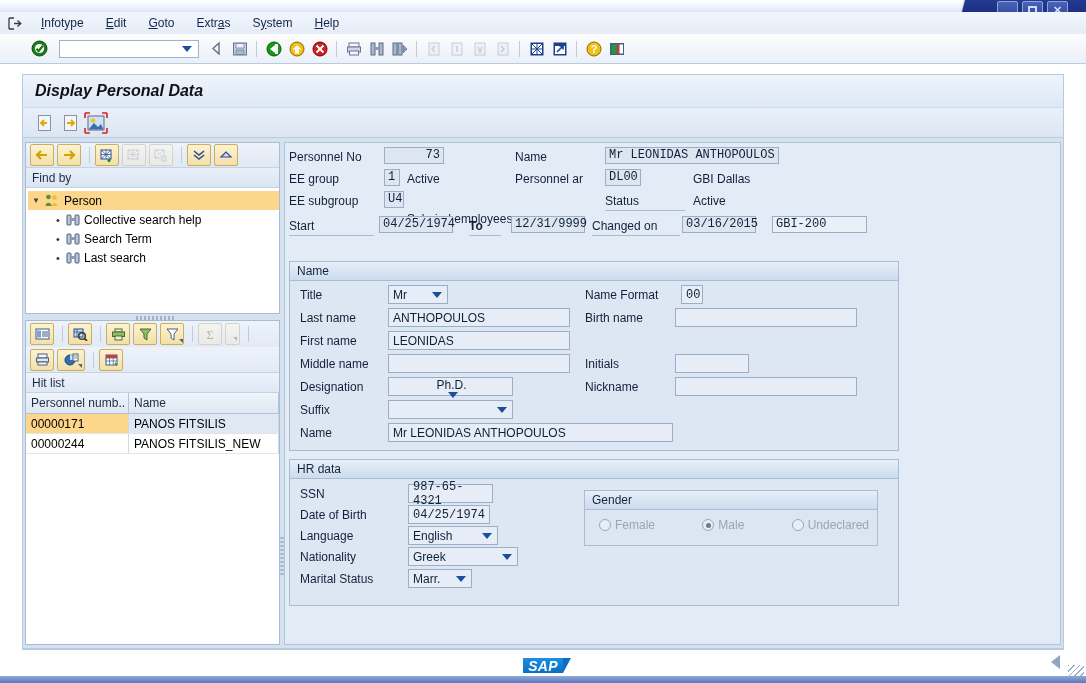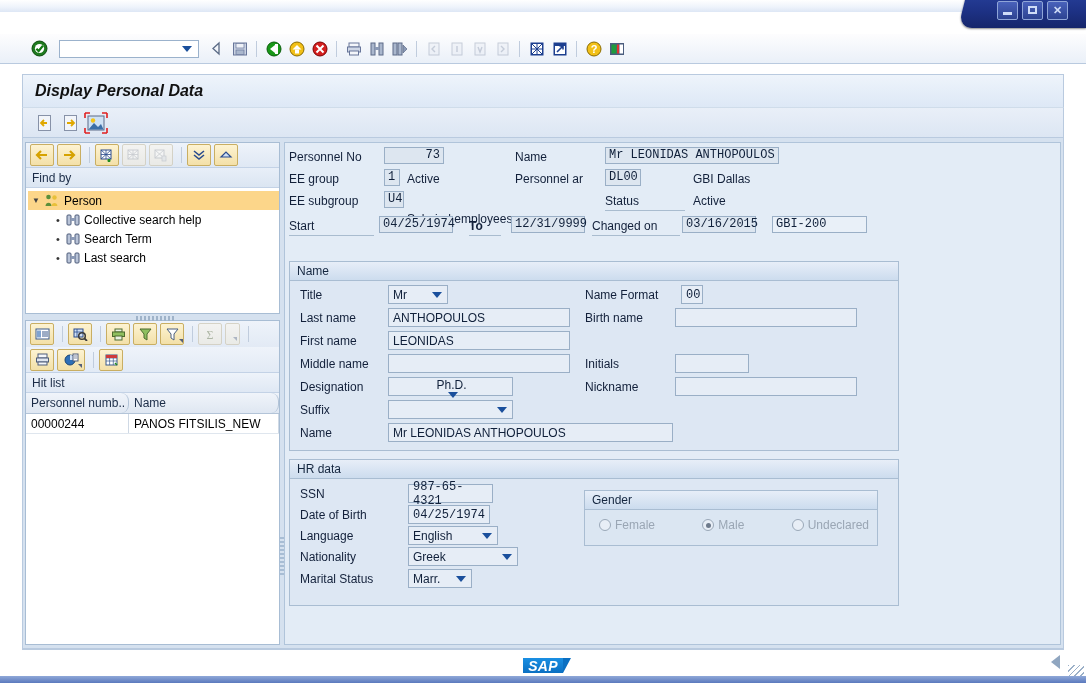--- a/index.html
+++ b/index.html
@@ -89,21 +89,21 @@
   .hit-tb2{height:26px;display:flex;align-items:center;padding-left:4px;box-sizing:border-box;
      background:linear-gradient(to bottom,#eef3fa,#e2eaf5);border-bottom:1px solid #c3d2e6;}
   .drag-dots{position:absolute;left:110px;top:-5px;width:40px;height:5px;
      background:repeating-linear-gradient(to right,#9fb3c9 0 2px,transparent 2px 4px);}
   .hithdr{height:20px;background:linear-gradient(to bottom,#eef3fa,#dfe8f4);
      display:flex;align-items:center;padding-left:6px;font-size:12px;color:#1b2c47;
      border-bottom:1px solid #c3d2e6;box-sizing:border-box;}
   .gridhdr{display:flex;height:20px;background:linear-gradient(to bottom,#f0f4fa,#dfe7f2);
      border-bottom:1px solid #b3c4d8;}
   .gridhdr div{font-size:12px;color:#1b2c47;display:flex;align-items:center;padding-left:5px;box-sizing:border-box;
-     border-right:1px solid #b3c4d8;border-radius:8px;}
+     border-right:1px solid #b3c4d8;}
   .grow{display:flex;height:19px;border-bottom:1px solid #dfe6ee;}
   .grow div{font-size:12px;display:flex;align-items:center;padding-left:5px;box-sizing:border-box;border-right:1px solid #cfd9e5;}
   .c1{width:103px;}.c2{width:150px;}
   .cell-key{background:#fcd68a;}
   .cell-name-sel{background:#dfe8f3;}
   .vscroll{position:absolute;right:0;top:178px;width:5px;height:325px;}
 
   
   .rightcol{position:absolute;left:261px;top:4px;width:777px;height:503px;
      background:#e3ecf6;border:1px solid #b0c4da;box-sizing:border-box;}
@@ -162,20 +162,34 @@
         <span class="min"></span>
       </div>
     <div class="wbtn">
         <span class="max"></span>
       </div>
     <div class="wbtn">
         <span>✕</span>
       </div>
   </div>
 
+  <div class="menubar">
+    <div class="menu-left-icon">
+      <svg width="15" height="13" viewBox="0 0 15 13">
+        <path d="M1 1 L1 12 M1 1 L6 1 M1 12 L6 12" stroke="#3a3a3a" fill="none" stroke-width="1.3"></path>
+        <path d="M6 6.5 L12 6.5 M9.5 3.5 L12.8 6.5 L9.5 9.5" stroke="#3a3a3a" fill="none" stroke-width="1.3"></path>
+      </svg>
+    </div>
+    <div class="menu-item"><u>I</u>nfotype</div>
+    <div class="menu-item"><u>E</u>dit</div>
+    <div class="menu-item"><u>G</u>oto</div>
+    <div class="menu-item">Extr<u>a</u>s</div>
+    <div class="menu-item">S<u>y</u>stem</div>
+    <div class="menu-item"><u>H</u>elp</div>
+  </div>
 
   <div class="toolbar">
     <div class="tb-ico">
       <svg width="17" height="17" viewBox="0 0 17 17">
         <circle cx="8.5" cy="8.5" r="7.5" fill="#1f7a1f" stroke="#0c4d0c"></circle>
         <circle cx="8.5" cy="8.5" r="4.6" fill="#ffffff"></circle>
         <path d="M5.4 8.8 L7.6 11 L12 5.6" stroke="#127a12" stroke-width="2.2" fill="none"></path>
       </svg>
     </div>
     <div class="cmdfield">
@@ -497,20 +511,24 @@
               <path d="M11 10 L13 12" stroke="#1f8b1f" stroke-width="1.5"></path>
             </svg>
           </div>
         </div>
         <div class="hithdr">Hit list</div>
         <div class="gridhdr">
           <div class="c1">Personnel numb..</div>
           <div class="c2">Name</div>
         </div>
         <div class="grow">
+          <div class="c1 cell-key">00000171</div>
+          <div class="c2 cell-name-sel">PANOS FITSILIS</div>
+        </div>
+        <div class="grow">
           <div class="c1">00000244</div>
           <div class="c2">PANOS FITSILIS_NEW</div>
         </div>
       </div>
       <div class="vscroll" style="background:repeating-linear-gradient(to bottom,#a8bdd4 0 2px,transparent 2px 4px);height:40px;top:395px;right:-3px;"></div>
     </div>
 
     <div class="rightcol">
 
       <div class="hdrfields">

